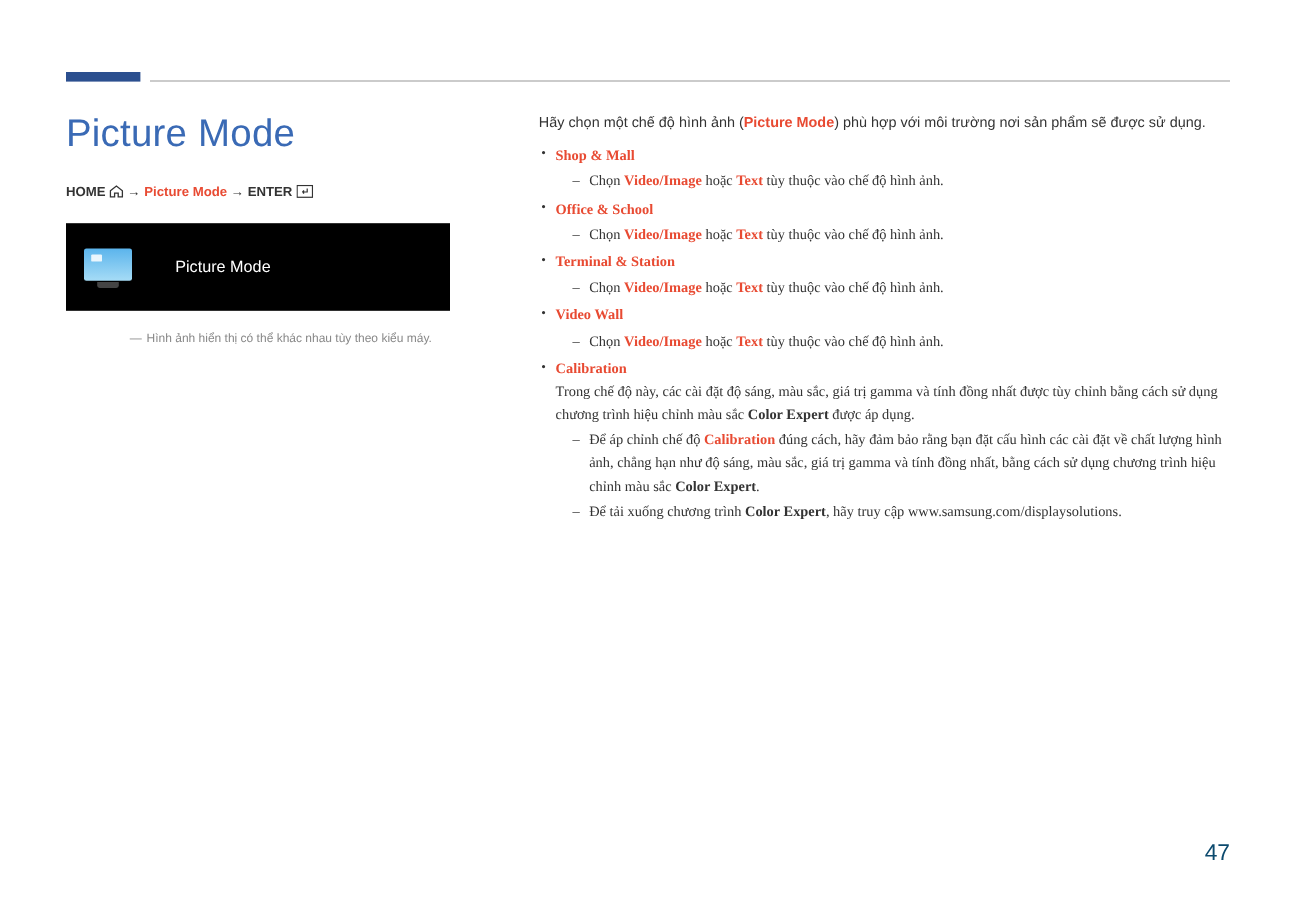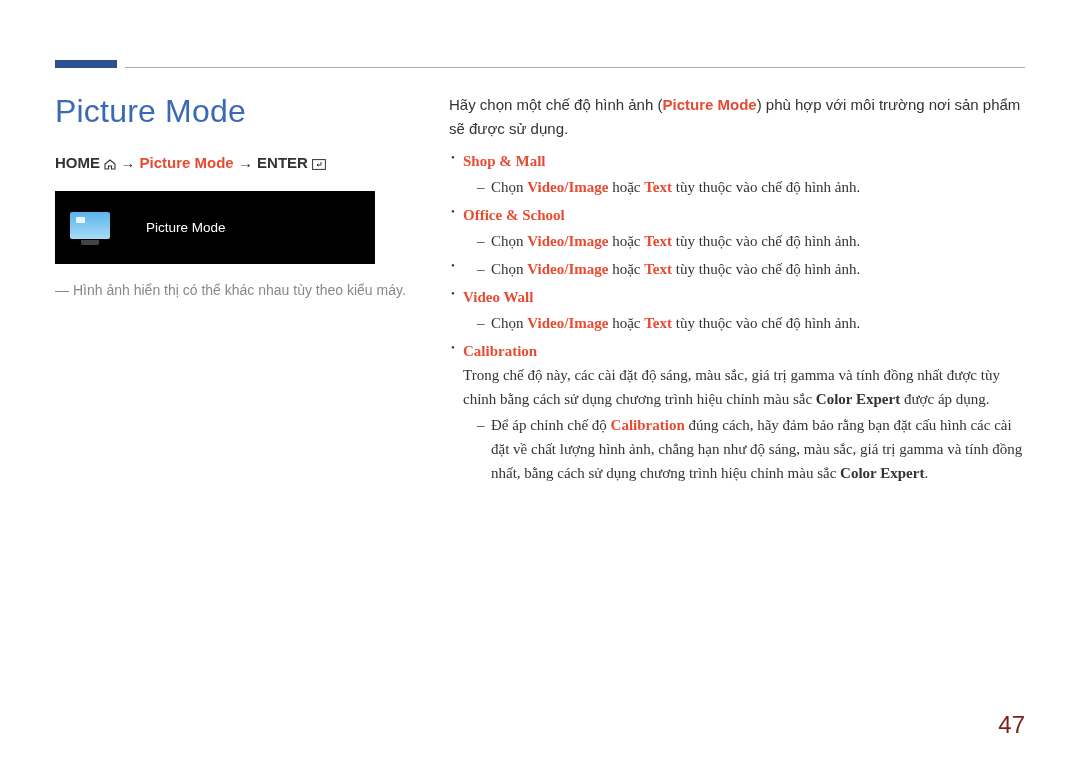--- a/index.html
+++ b/index.html
@@ -34,32 +34,32 @@
   display: flex;
   padding-top: 38px;
   gap: 36px;
 }
 .left-col {
   width: 358px;
   flex: 0 0 358px;
 }
 .right-col {
   flex: 1;
-  font-size: 15px;
+  font-size: 12px;
   line-height: 1.6;
 }
 .page-title {
   font-size: 32px;
   font-weight: 400;
   color: #3a6ab5;
   letter-spacing: 0.2px;
   margin-bottom: 24px;
 }
 .breadcrumb {
-  font-size: 15px;
+  font-size: 11px;
   font-weight: bold;
   margin-bottom: 18px;
 }
 .breadcrumb .accent { color: #e84a32; }
 .breadcrumb .icon {
   display: inline-block;
   vertical-align: -2px;
 }
 .preview-box {
   background: #000;
@@ -98,23 +98,24 @@
   transform: translateX(-50%);
   width: 18px; height: 5px;
   background: #444;
   border-radius: 0 0 2px 2px;
 }
 .preview-label {
   color: #fff;
   font-size: 13.5px;
 }
 .footnote-left {
-  font-size: 14px;
+  font-size: 10px;
   color: #888;
   margin-top: 18px;
+  text-align: center;
 }
 .footnote-left .dash { margin-right: 4px; }
 .right-col .accent { color: #e84a32; }
 .intro { margin-bottom: 8px; }
 .bullet-list { list-style: none; font-family: Liberation Serif, serif; }
 .bullet-list > li {
   position: relative;
   padding-left: 14px;
   margin-bottom: 4px;
 }
@@ -136,24 +137,24 @@
 }
 .sub-list > li::before {
   content: "\2012";
   position: absolute;
   left: 0; top: 0;
   color: #333;
 }
 .bold { font-weight: bold; }
 .page-number {
   position: absolute;
-  bottom: 24px;
+  bottom: 40px;
   right: 55px;
-  font-size: 24px;
-  color: #7f1d1d;
+  font-size: 19px;
+  color: #0c4a6e;
 }
 </style>
 </head>
 <body>
 
 <div class="page">
   <div class="header-mark"></div>
   <div class="header-rule"></div>
 
   <div class="body">
@@ -210,20 +211,21 @@
         <li>
           <div class="item-title accent">Office &amp; School</div>
           <ul class="sub-list">
             <li>
               <span>Chọn </span><span class="accent bold">Video/Image</span><span> hoặc </span><span class="accent bold">Text</span><span> tùy thuộc vào chế độ hình ảnh.</span>
             </li>
           </ul>
         </li>
 
         <li>
+          <div class="item-title accent">Terminal &amp; Station</div>
           <ul class="sub-list">
             <li>
               <span>Chọn </span><span class="accent bold">Video/Image</span><span> hoặc </span><span class="accent bold">Text</span><span> tùy thuộc vào chế độ hình ảnh.</span>
             </li>
           </ul>
         </li>
 
         <li>
           <div class="item-title accent">Video Wall</div>
           <ul class="sub-list">
@@ -235,20 +237,23 @@
 
         <li>
           <div class="item-title accent">Calibration</div>
           <div>
             <span>Trong chế độ này, các cài đặt độ sáng, màu sắc, giá trị gamma và tính đồng nhất được tùy chỉnh bằng cách sử dụng chương trình hiệu chỉnh màu sắc </span><span class="bold">Color Expert</span><span> được áp dụng.</span>
           </div>
           <ul class="sub-list">
             <li>
               <span>Để áp chỉnh chế độ </span><span class="accent bold">Calibration</span><span> đúng cách, hãy đảm bảo rằng bạn đặt cấu hình các cài đặt về chất lượng hình ảnh, chẳng hạn như độ sáng, màu sắc, giá trị gamma và tính đồng nhất, bằng cách sử dụng chương trình hiệu chỉnh màu sắc </span><span class="bold">Color Expert</span><span>.</span>
             </li>
+            <li>
+              <span>Để tải xuống chương trình </span><span class="bold">Color Expert</span><span>, hãy truy cập www.samsung.com/displaysolutions.</span>
+            </li>
           </ul>
         </li>
       </ul>
     </div>
   </div>
 </div>
 
 <div class="page-number">47</div>
 
 </body></html>

